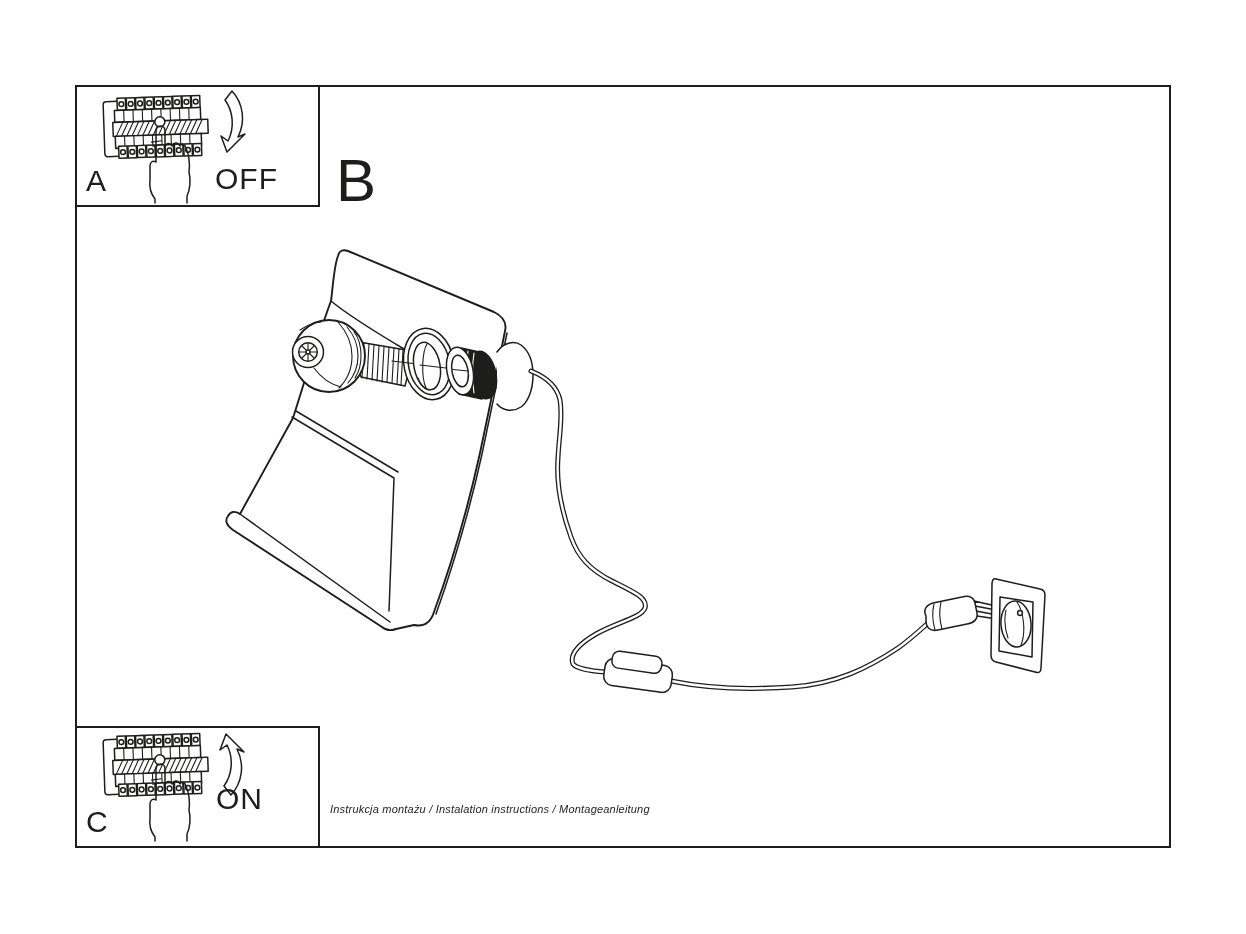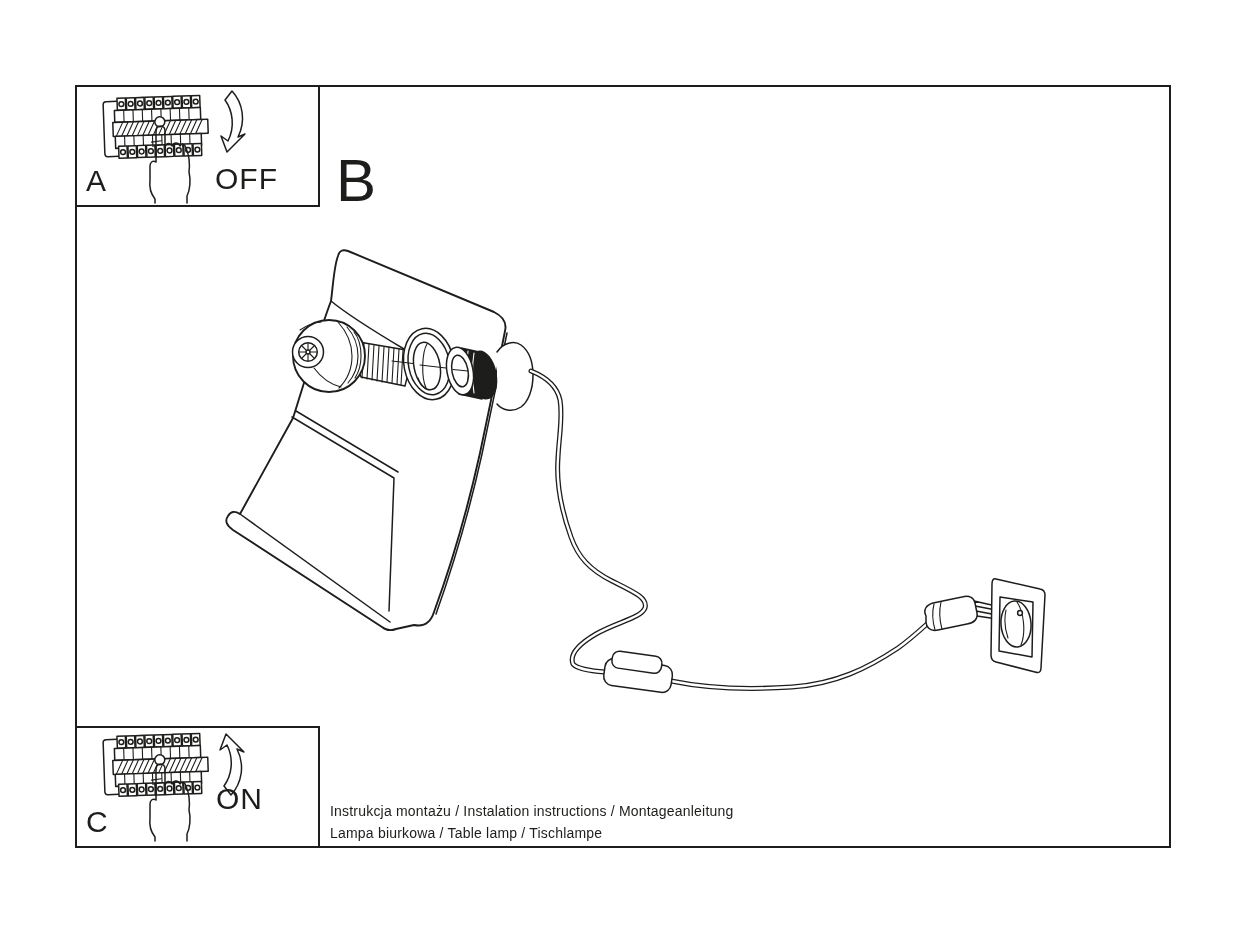--- a/index.html
+++ b/index.html
@@ -4,21 +4,21 @@
 <style>
   html,body{margin:0;padding:0;background:#fff;}
   .page{position:relative;width:1246px;height:934px;background:#ffffff;overflow:hidden;
         font-family:"Liberation Sans", sans-serif;color:#1d1d1b;}
   .abs{position:absolute;}
   .frame{left:75px;top:85px;width:1096px;height:763px;border:2px solid #1d1d1b;box-sizing:border-box;}
   .box-a{left:75px;top:85px;width:245px;height:122px;border:2px solid #1d1d1b;box-sizing:border-box;background:transparent;}
   .box-c{left:75px;top:726px;width:245px;height:122px;border:2px solid #1d1d1b;box-sizing:border-box;}
   .lbl{font-size:30px;line-height:1;}
   .lbl-big{font-size:60px;line-height:1;}
-  .foot{font-size:14px;line-height:1.2;letter-spacing:.2px;white-space:nowrap;}
+  .foot{font-size:11px;line-height:1.2;letter-spacing:.2px;white-space:nowrap;font-style:italic;}
   svg{position:absolute;left:0;top:0;}
   #art path,#art rect,#art circle,#art ellipse,#art polygon{
     fill:none;stroke:#1d1d1b;stroke-width:1.5;stroke-linecap:round;stroke-linejoin:round;}
   #art .wf{fill:#ffffff;}
   #art .bf{fill:#1d1d1b;stroke:#1d1d1b;}
   #art .thin{stroke-width:1.1;}
   #art .thick{stroke-width:1.9;}
   #art .wl{stroke:#ffffff;}
   #art .cable-out{stroke-width:5;}
   #art .cable-in{stroke:#ffffff;stroke-width:2.4;}
@@ -154,14 +154,13 @@
     </g>
   </svg>
 
   <div class="abs lbl" style="left:86px;top:166px">A</div>
   <div class="abs lbl" style="left:215px;top:164px;letter-spacing:1px">OFF</div>
   <div class="abs lbl-big" style="left:336px;top:151px">B</div>
   <div class="abs lbl" style="left:86px;top:807px">C</div>
   <div class="abs lbl" style="left:216px;top:784px;letter-spacing:1px">ON</div>
 
   <div class="abs foot" style="left:330px;top:803px">Instrukcja montażu / Instalation instructions / Montageanleitung</div>
-  <div class="abs foot" style="left:330px;top:825px">Lampa biurkowa / Table lamp / Tischlampe</div>
 </div>
 
 </body></html>

